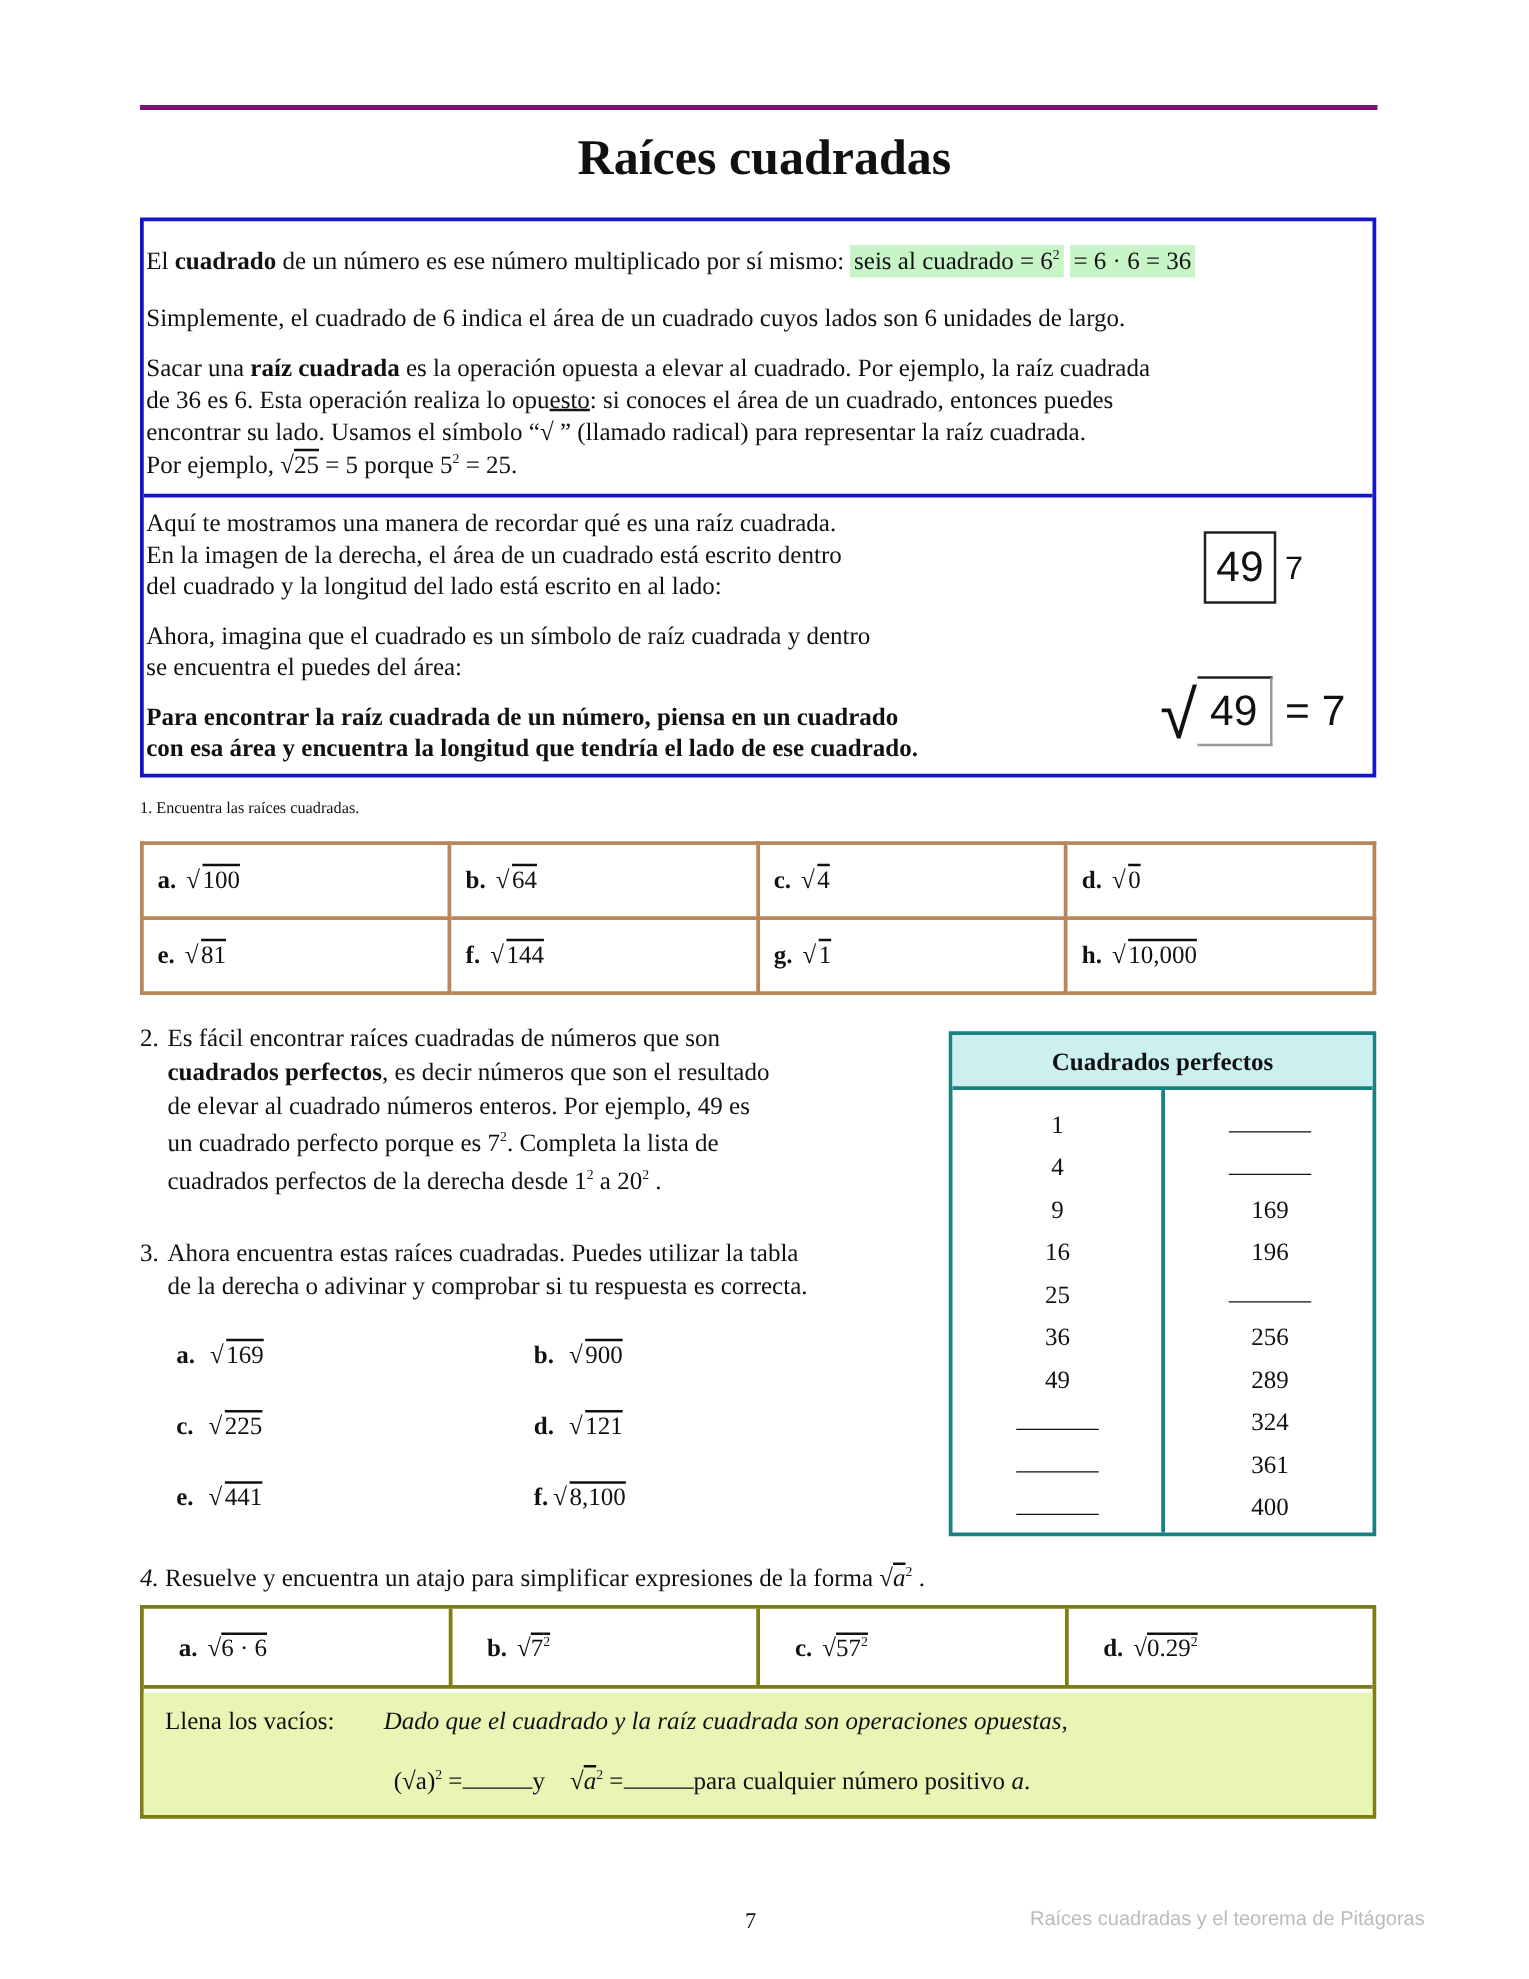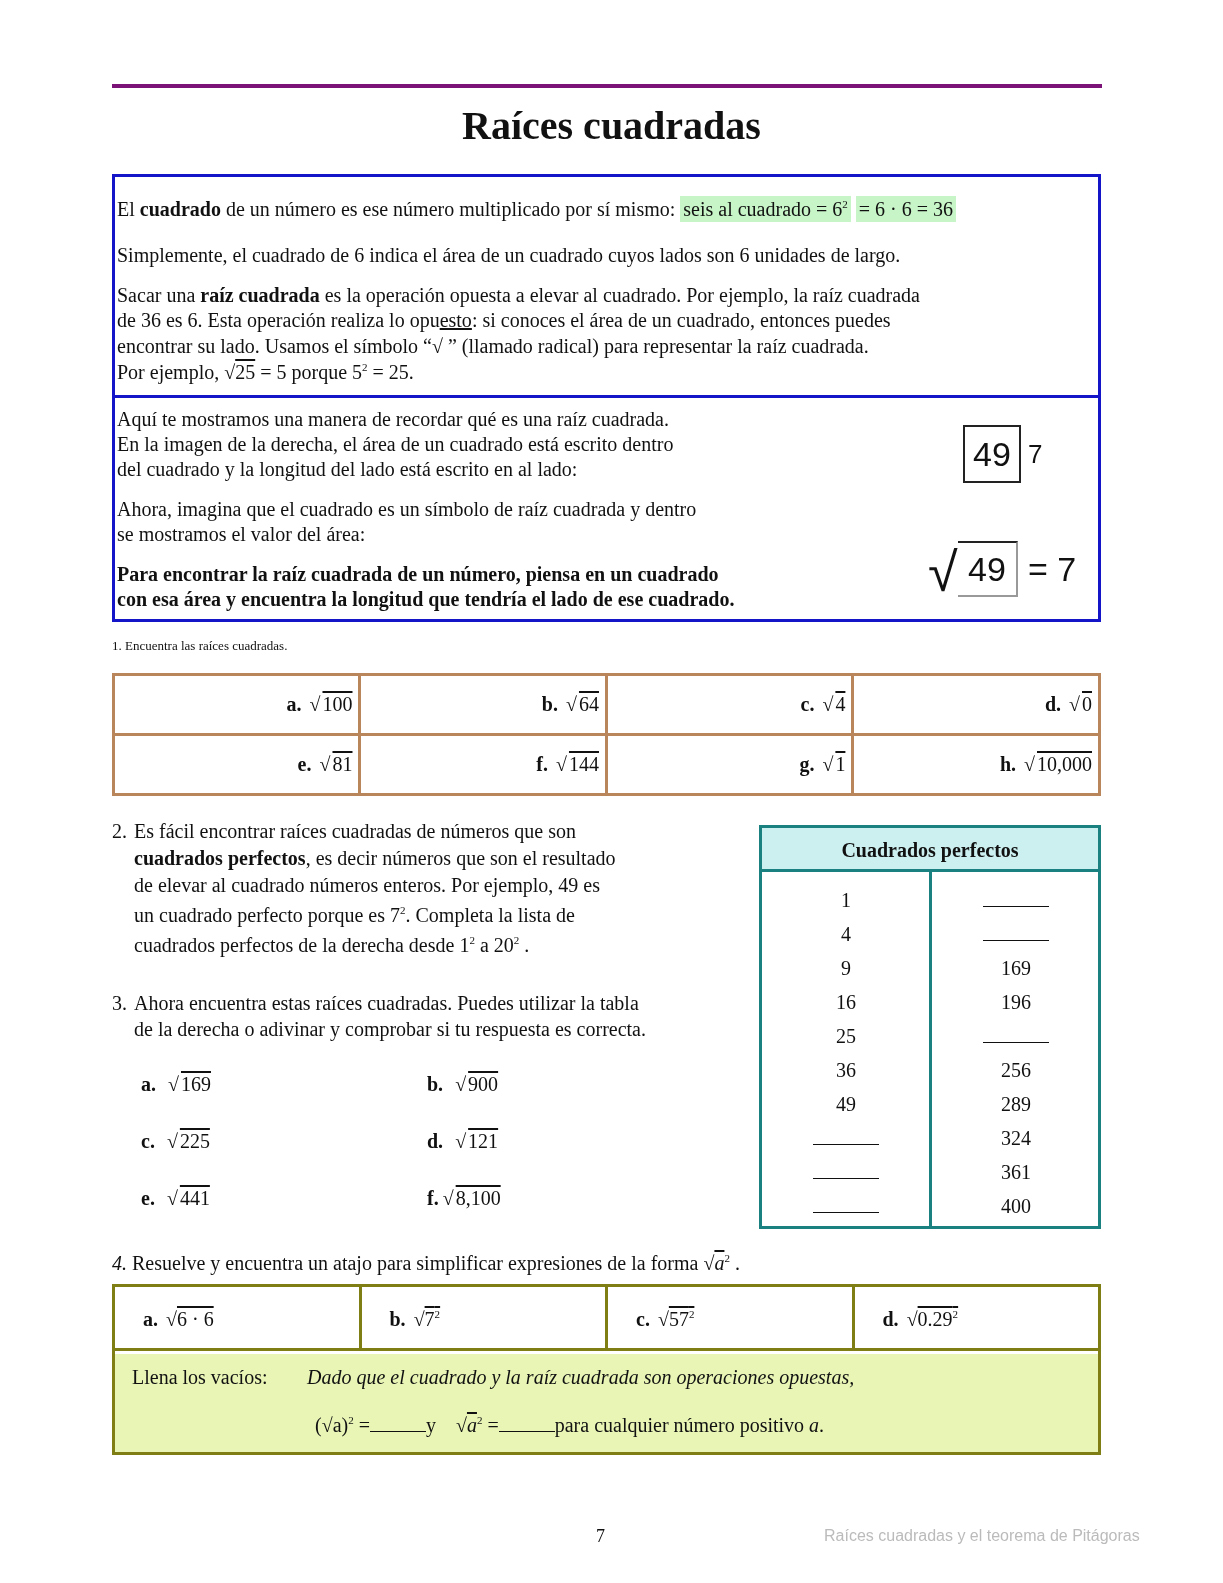--- a/index.html
+++ b/index.html
@@ -21,21 +21,21 @@
   .sq-side { position: absolute; left: 913px; top: 262px; font-family: "Liberation Sans", sans-serif; font-size: 26px; }
   .rad-fig { position: absolute; left: 813px; top: 360px; width: 160px; height: 70px; font-family: "Liberation Sans", sans-serif; }
   .rad-fig .radical { position: absolute; left: 0; top: 0; font-size: 54px; line-height: 70px; }
   .rad-fig .inbox { position: absolute; left: 30px; top: 4px; width: 60px; height: 56px; border: 2px solid #999; border-top-color: #222; border-left: 0; font-size: 34px; line-height: 52px; text-align: center; }
   .rad-fig .eq { position: absolute; left: 100px; top: 8px; font-size: 34px; line-height: 48px; white-space: nowrap; }
 
   .q1-label { position: absolute; left: 112px; top: 638px; font-size: 13px; }
   .grid-table { position: absolute; border-collapse: collapse; }
   .grid-table td { border: 3px solid #b8865a; padding-left: 11px; font-size: 20px; vertical-align: middle; }
   .q1-table { left: 112px; top: 673px; width: 989px; }
-  .q1-table td { height: 60px; width: 247px; text-align: right; }
+  .q1-table td { height: 60px; width: 247px; }
   .lbl { font-weight: bold; margin-right: 8px; }
   .rad { white-space: nowrap; }
   .rad .rb { text-decoration: overline; padding-left: 2px; padding-right: 6px; }
 
   .q2 { position: absolute; left: 112px; top: 818px; width: 620px; font-size: 20px; line-height: 27px; }
   .q2 .num { position: absolute; left: 0; top: 0; }
   .q2 .body { padding-left: 22px; }
   .q3 { position: absolute; left: 112px; top: 990px; width: 620px; font-size: 20px; line-height: 26px; }
   .q3 .num { position: absolute; left: 0; top: 0; }
   .q3 .body { padding-left: 22px; white-space: nowrap; }
@@ -86,21 +86,21 @@
   <div class="p" style="top:183px;">
     <span>Por ejemplo, √</span><span class="ov">25</span><span> = 5 porque 5</span><sup>2</sup><span> = 25.</span>
   </div>
 
   <div class="intro-divider"></div>
 
   <div class="p" style="top:230px;">Aquí te mostramos una manera de recordar qué es una raíz cuadrada.</div>
   <div class="p" style="top:255px;">En la imagen de la derecha, el área de un cuadrado está escrito dentro</div>
   <div class="p" style="top:280px;">del cuadrado y la longitud del lado está escrito en al lado:</div>
   <div class="p" style="top:320px;">Ahora, imagina que el cuadrado es un símbolo de raíz cuadrada y dentro</div>
-  <div class="p" style="top:345px;">se mostramos el valor del área:</div>
+  <div class="p" style="top:345px;">se encuentra el puedes del área:</div>
   <div class="p" style="top:385px; font-weight:bold;">Para encontrar la raíz cuadrada de un número, piensa en un cuadrado</div>
   <div class="p" style="top:410px; font-weight:bold;">con esa área y encuentra la longitud que tendría el lado de ese cuadrado.</div>
 
   <div class="sq-box">49</div>
   <div class="sq-side">7</div>
 
   <div class="rad-fig">
     <span class="radical">√</span>
     <span class="inbox">49</span>
     <span class="eq">= 7</span>

